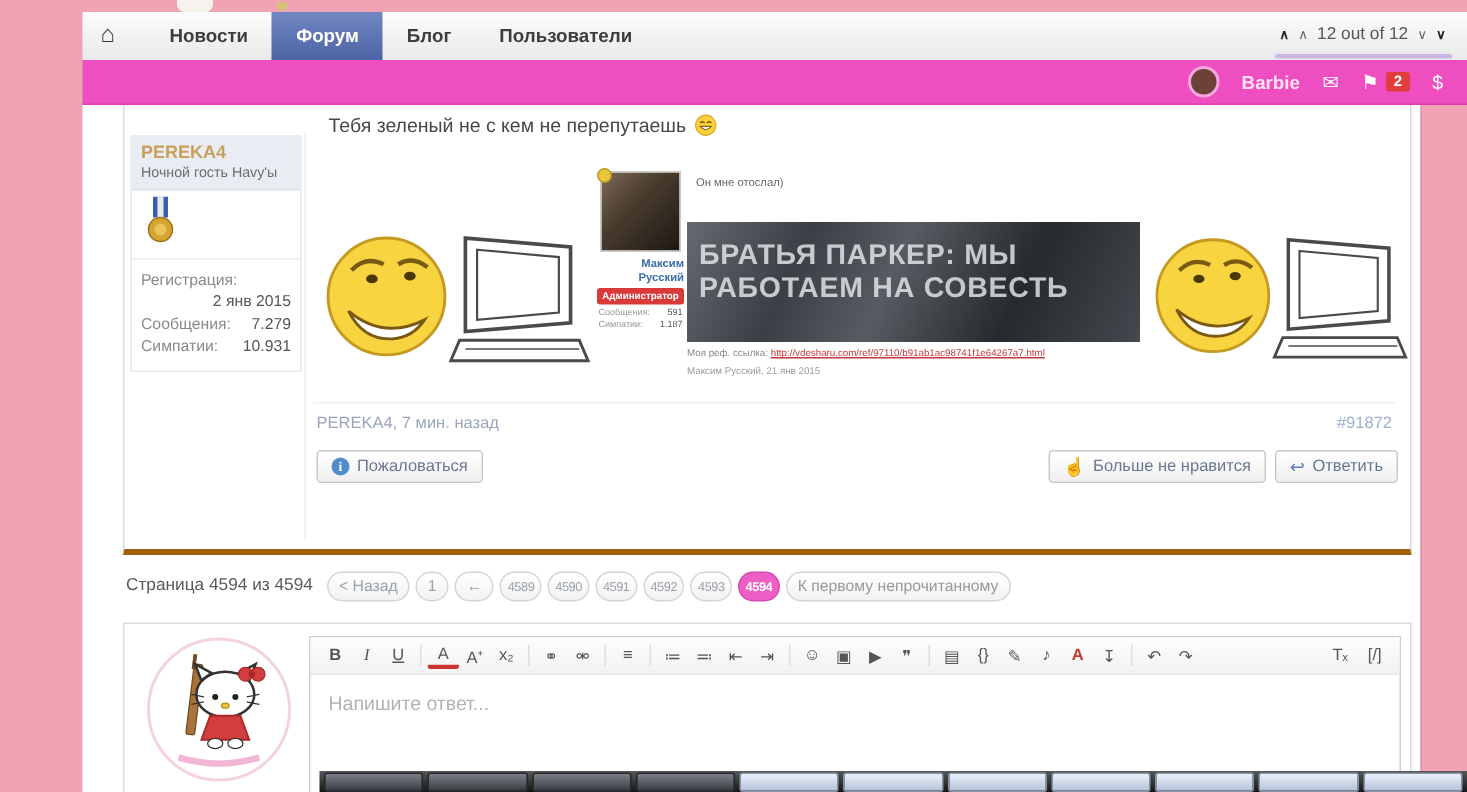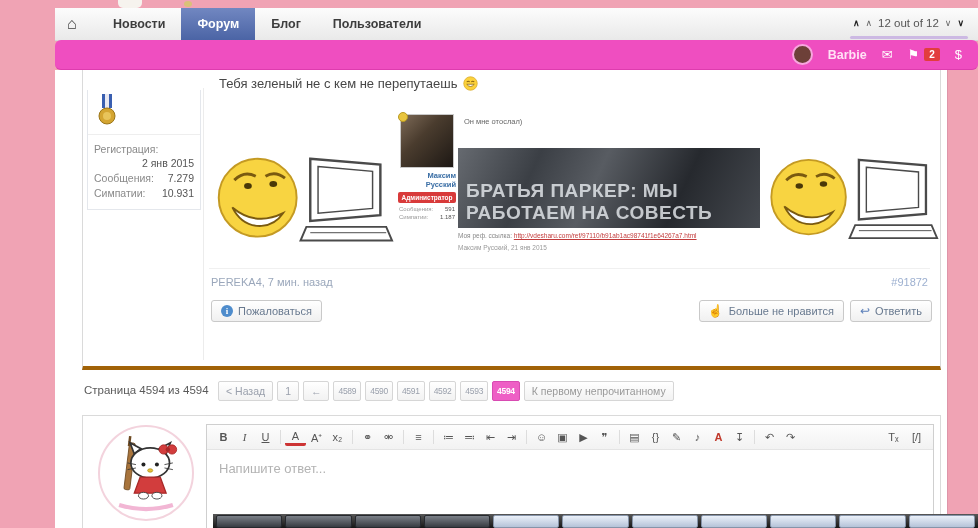--- a/index.html
+++ b/index.html
@@ -28,21 +28,21 @@
   .tab.active{background:linear-gradient(#7187c1,#4b64a5);color:#fff;}
   .find-widget{position:absolute;right:14px;top:0;height:30px;display:flex;align-items:center;gap:6px;
                font-size:11.5px;color:#555;}
   .fw-arrow{font-size:9px;color:#666;}
   .fw-arrow.strong{color:#222;font-weight:bold;}
   .find-underline{position:absolute;right:10px;top:28px;width:118px;height:3px;background:#ccb9e3;border-radius:2px;}
 
   
   .pinkbar{position:absolute;left:55px;top:40px;width:923px;height:30px;background:#ef4ec0;
            border-bottom:1px solid #de3cae;display:flex;justify-content:flex-end;align-items:center;
-           gap:15px;padding-right:16px;box-sizing:border-box;z-index:3;border-radius:6px;}
+           gap:15px;padding-right:16px;box-sizing:border-box;z-index:3;}
   .avatar-mini{width:17px;height:17px;border-radius:50%;background:#6d4038;border:2px solid #f7a6de;}
   .username{color:#ffe2f5;font-weight:bold;font-size:12.5px;cursor:pointer;}
   .pb-icon{color:#fff;font-size:13px;cursor:pointer;}
   .badge{background:#e23d3d;color:#fff;font-size:10px;font-weight:bold;padding:1px 5px;border-radius:2px;margin-left:-10px;cursor:pointer;}
 
   
   .post-card{position:absolute;left:82px;top:70px;width:857px;height:296px;background:#fff;
              border-left:1px solid #dadada;border-right:1px solid #dadada;border-bottom:4px solid #a16207;z-index:2;}
   .col-divider{position:absolute;left:120px;top:18px;bottom:6px;width:1px;background:#ececec;}
   .post-title{position:absolute;left:136px;top:6px;font-size:13px;color:#474747;display:flex;align-items:center;gap:6px;}
@@ -70,21 +70,21 @@
   .q-online{position:absolute;left:-3px;top:-3px;width:8px;height:8px;border-radius:50%;background:#e9c53e;border:1px solid #b99a22;}
   .q-name{font-size:7.5px;font-weight:bold;color:#3a6ea5;text-align:right;margin-top:3px;cursor:pointer;}
   .q-badge{background:#d83a3a;color:#fff;font-size:6.5px;font-weight:bold;text-align:center;border-radius:2px;
            padding:2px 1px;margin:3px 0 3px;}
   .q-stat{display:flex;justify-content:space-between;font-size:6px;color:#555;margin:2px 1px;}
   .q-stat .s-label{color:#999;}
   .q-text{position:absolute;left:70px;top:7px;font-size:7.5px;color:#666;}
   .banner{position:absolute;left:64px;top:38px;width:302px;height:80px;overflow:hidden;
           background:linear-gradient(115deg,#666a70 0%,#3b3f45 25%,#585c62 45%,#26292e 72%,#45494f 100%);}
   .banner-caption{padding:12px 12px 0 8px;font-size:19px;line-height:22px;font-weight:bold;
-                  color:rgba(232,236,240,0.8);letter-spacing:0.5px;text-transform:uppercase;white-space:nowrap;margin-top:20px;}
+                  color:rgba(232,236,240,0.8);letter-spacing:0.5px;text-transform:uppercase;white-space:nowrap;}
   .ref-row{position:absolute;left:64px;top:122px;font-size:6.5px;color:#888;white-space:nowrap;}
   .ref-link{color:#c23b3b;text-decoration:underline;cursor:pointer;}
   .q-footer{position:absolute;left:64px;top:134px;font-size:6.5px;color:#9a9a9a;}
 
   
   .content-divider{position:absolute;left:126px;right:10px;top:198px;height:1px;background:#f0f0f0;}
   .post-author-line{position:absolute;left:128px;top:206px;font-size:11px;color:#9aa7bb;}
   .post-number{position:absolute;right:12px;top:206px;font-size:11px;color:#9db0d0;cursor:pointer;}
 
   .btn{display:inline-flex;align-items:center;gap:5px;height:20px;padding:0 9px;
@@ -96,21 +96,21 @@
            font-size:9px;font-weight:bold;text-align:center;line-height:12px;font-family:"Liberation Serif",serif;}
   .blue-ic{color:#5b7fb9;font-size:12px;}
 
   .like-bar{position:absolute;left:126px;right:8px;top:264px;height:19px;background:#f8f8f8;
             border:1px solid #e3e3e3;font-size:10.5px;color:#ababab;line-height:19px;padding-left:9px;}
 
   
   .pagination-label{position:absolute;left:84px;top:384px;font-size:11.5px;color:#5a5a5a;z-index:2;}
   #pagination-buttons{position:absolute;left:218px;top:381px;display:flex;align-items:center;gap:4px;z-index:2;}
   .pg-btn{height:18px;line-height:18px;padding:0 7px;font-size:10.5px;color:#9aa0ac;
-          background:linear-gradient(#ffffff,#f2f2f2);border:1px solid #d6d6d6;border-radius:2px;cursor:pointer;}
+          background:linear-gradient(#ffffff,#f2f2f2);border:1px solid #d6d6d6;border-radius:10px;cursor:pointer;}
   .pg-num{font-size:8.5px;padding:0 4px;letter-spacing:-0.3px;}
   .pg-num.current{background:#ee5fc5;border-color:#d84bb2;color:#fff;font-weight:bold;}
   .pg-jump{color:#999;}
 
   
   .editor-card{position:absolute;left:82px;top:415px;width:857px;height:113px;background:#fff;
                border:1px solid #dadada;z-index:2;}
   .kitty-box{position:absolute;left:8px;top:8px;width:110px;height:98px;display:flex;align-items:center;justify-content:center;}
   .kitty-circle{width:92px;height:92px;border-radius:50%;background:#fff;border:2px solid #f3d3dd;
                 display:flex;align-items:center;justify-content:center;cursor:pointer;}
@@ -184,20 +184,24 @@
     <div class="post-title">
       <span>Тебя зеленый не с кем не перепутаешь</span>
       <svg width="15" height="15" viewBox="0 0 20 20">
         <circle cx="10" cy="10" r="9" fill="#fcd23c" stroke="#d8a92a"></circle>
         <path d="M5 8 q2 -2 4 0 M11 8 q2 -2 4 0" stroke="#8a6410" fill="none" stroke-width="1.4"></path>
         <path d="M5 11 q5 6 10 0 z" fill="#fff" stroke="#8a6410" stroke-width="1"></path>
       </svg>
     </div>
 
     <div class="author-card">
+      <div class="author-head">
+        <div class="author-name">PEREKA4</div>
+        <div class="author-role">Ночной гость Havy'ы</div>
+      </div>
       <div class="medal-wrap">
         <svg width="26" height="34" viewBox="0 0 26 34">
           <rect x="8" y="0" width="10" height="14" fill="#3a5fb0"></rect>
           <rect x="11" y="0" width="4" height="14" fill="#e9e9f2"></rect>
           <circle cx="13" cy="22" r="8" fill="#d4a531" stroke="#9a7518"></circle>
           <circle cx="13" cy="22" r="4" fill="#e8c45a"></circle>
         </svg>
       </div>
       <div id="author-stats">
           <div class="stat-row block"><span class="s-label">Регистрация:</span><span class="s-value">2 янв 2015</span></div>

